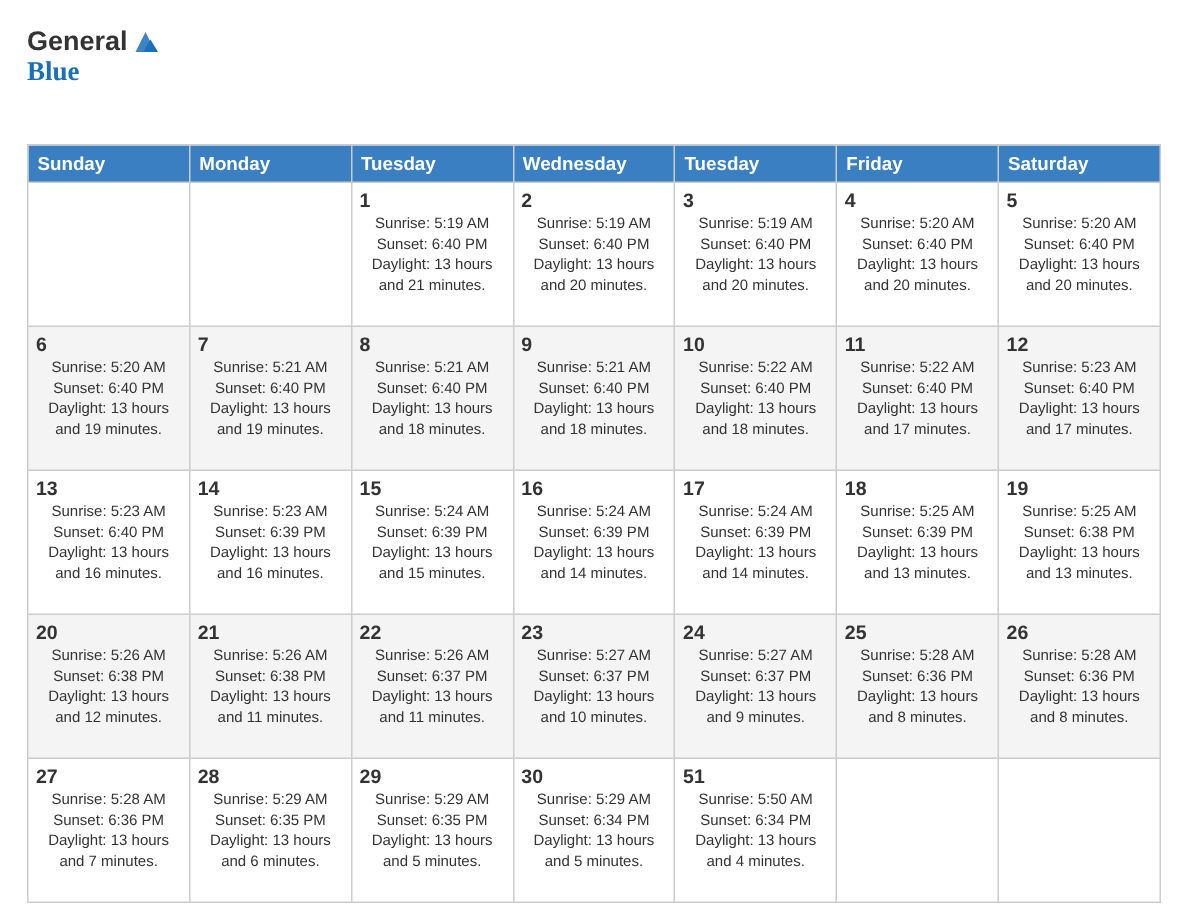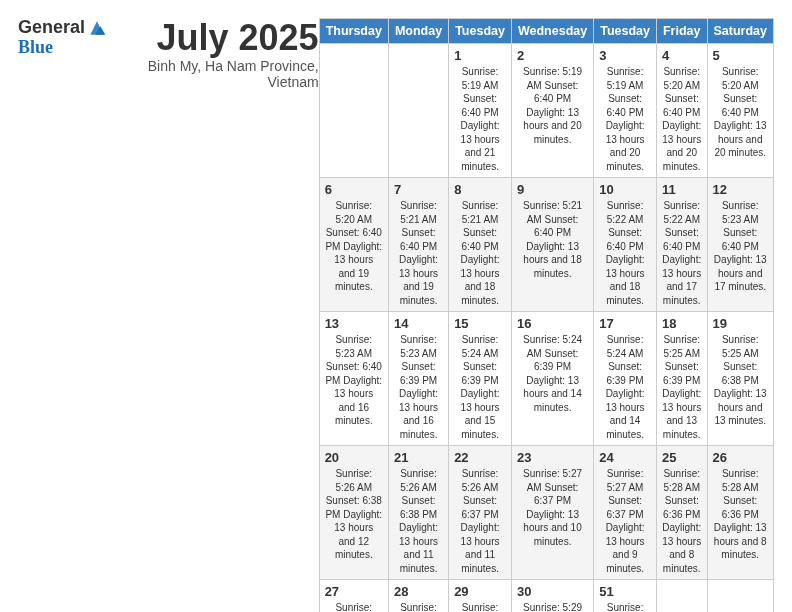--- a/index.html
+++ b/index.html
@@ -8,21 +8,22 @@
       height: 612px;
       font-family: Arial, sans-serif;
       background: #fff;
       overflow: hidden;
     }
     .page {
       width: 792px;
       height: 612px;
       padding: 18px 18px 10px 18px;
       display: flex;
-      flex-direction: row;
+      flex-direction: column;
+      gap: 32px;
     }
     .header {
       display: flex;
       justify-content: space-between;
       align-items: flex-start;
       margin-bottom: 6px;
     }
     .logo {
       display: flex;
       align-items: center;
@@ -107,30 +108,26 @@
           <svg class="logo-icon" viewBox="0 0 24 20">
             <polygon points="4,18 12,2 20,18" fill="#1a6fba" opacity="0.85"></polygon>
             <polygon points="10,18 16,8 22,18" fill="#1a6fba"></polygon>
           </svg>
         </div>
         <div>
           <span class="logo-text logo-blue">Blue</span>
         </div>
       </div>
     </div>
-    <div class="title-block">
-      <div class="month-year">July 2025</div>
-      <div class="location">Binh My, Ha Nam Province, Vietnam</div>
-    </div>
   </div>
 
   <table class="calendar-table">
     <thead>
       <tr id="weekday-header">
-      <th>Thursday</th>
+      <th>Sunday</th>
           <th>Monday</th>
           <th>Tuesday</th>
           <th>Wednesday</th>
           <th>Tuesday</th>
           <th>Friday</th>
           <th>Saturday</th>
         </tr>
     </thead>
     <tbody id="calendar-body">
     <tr>

